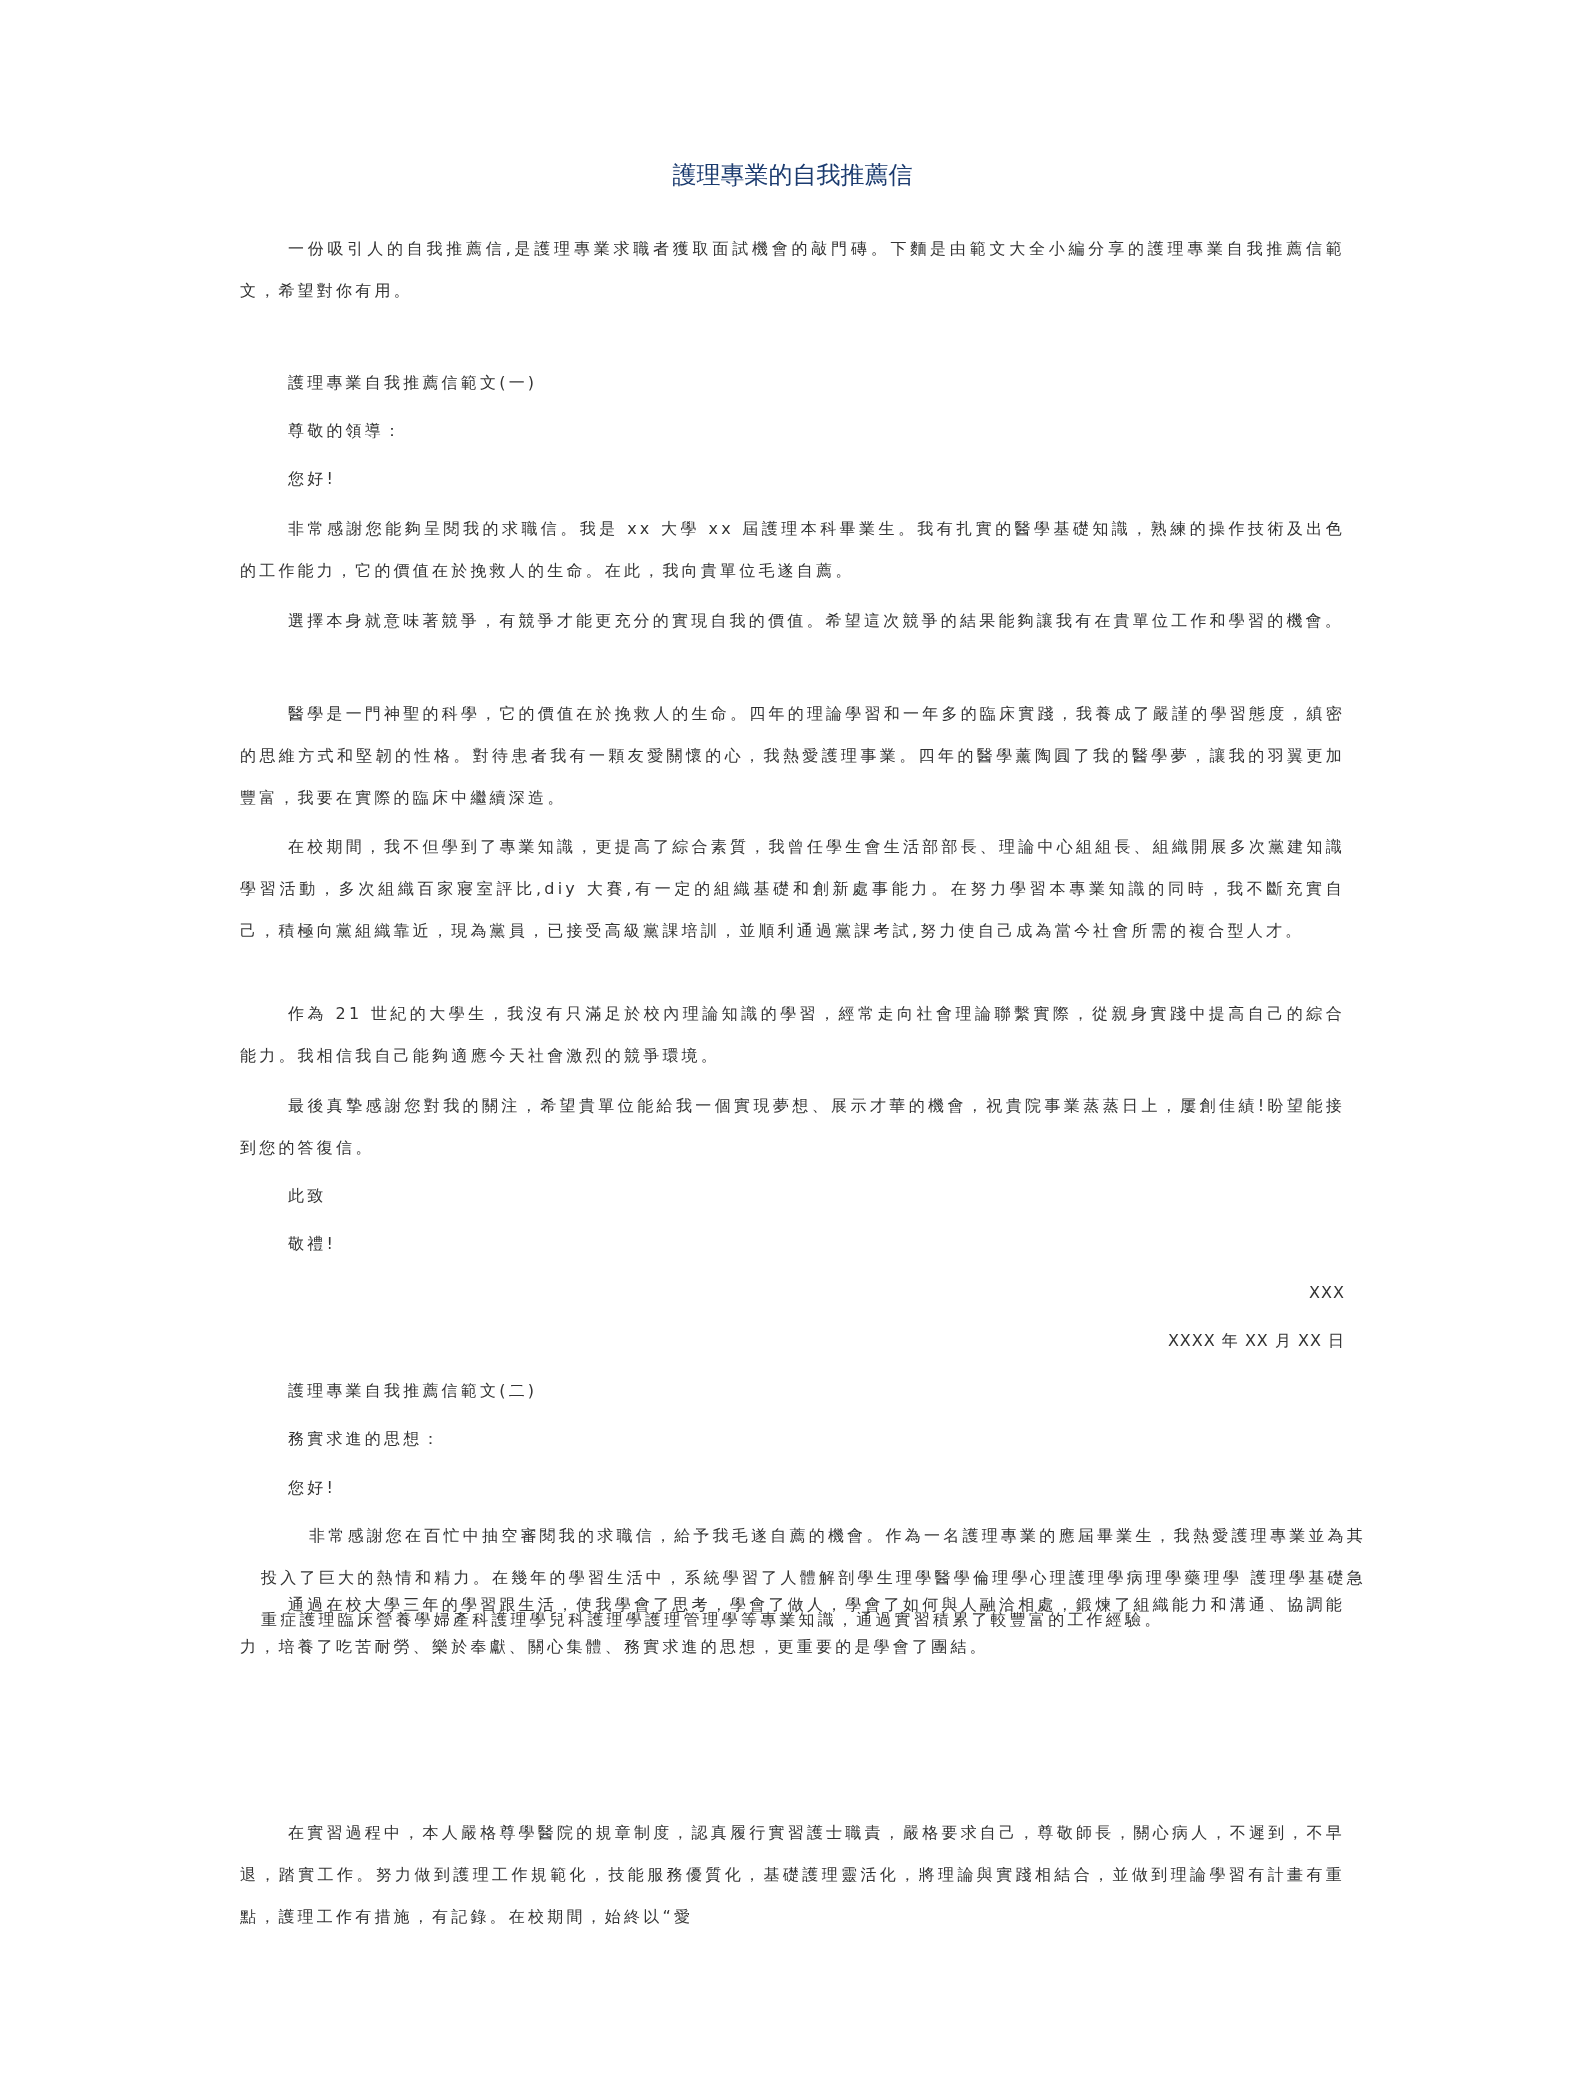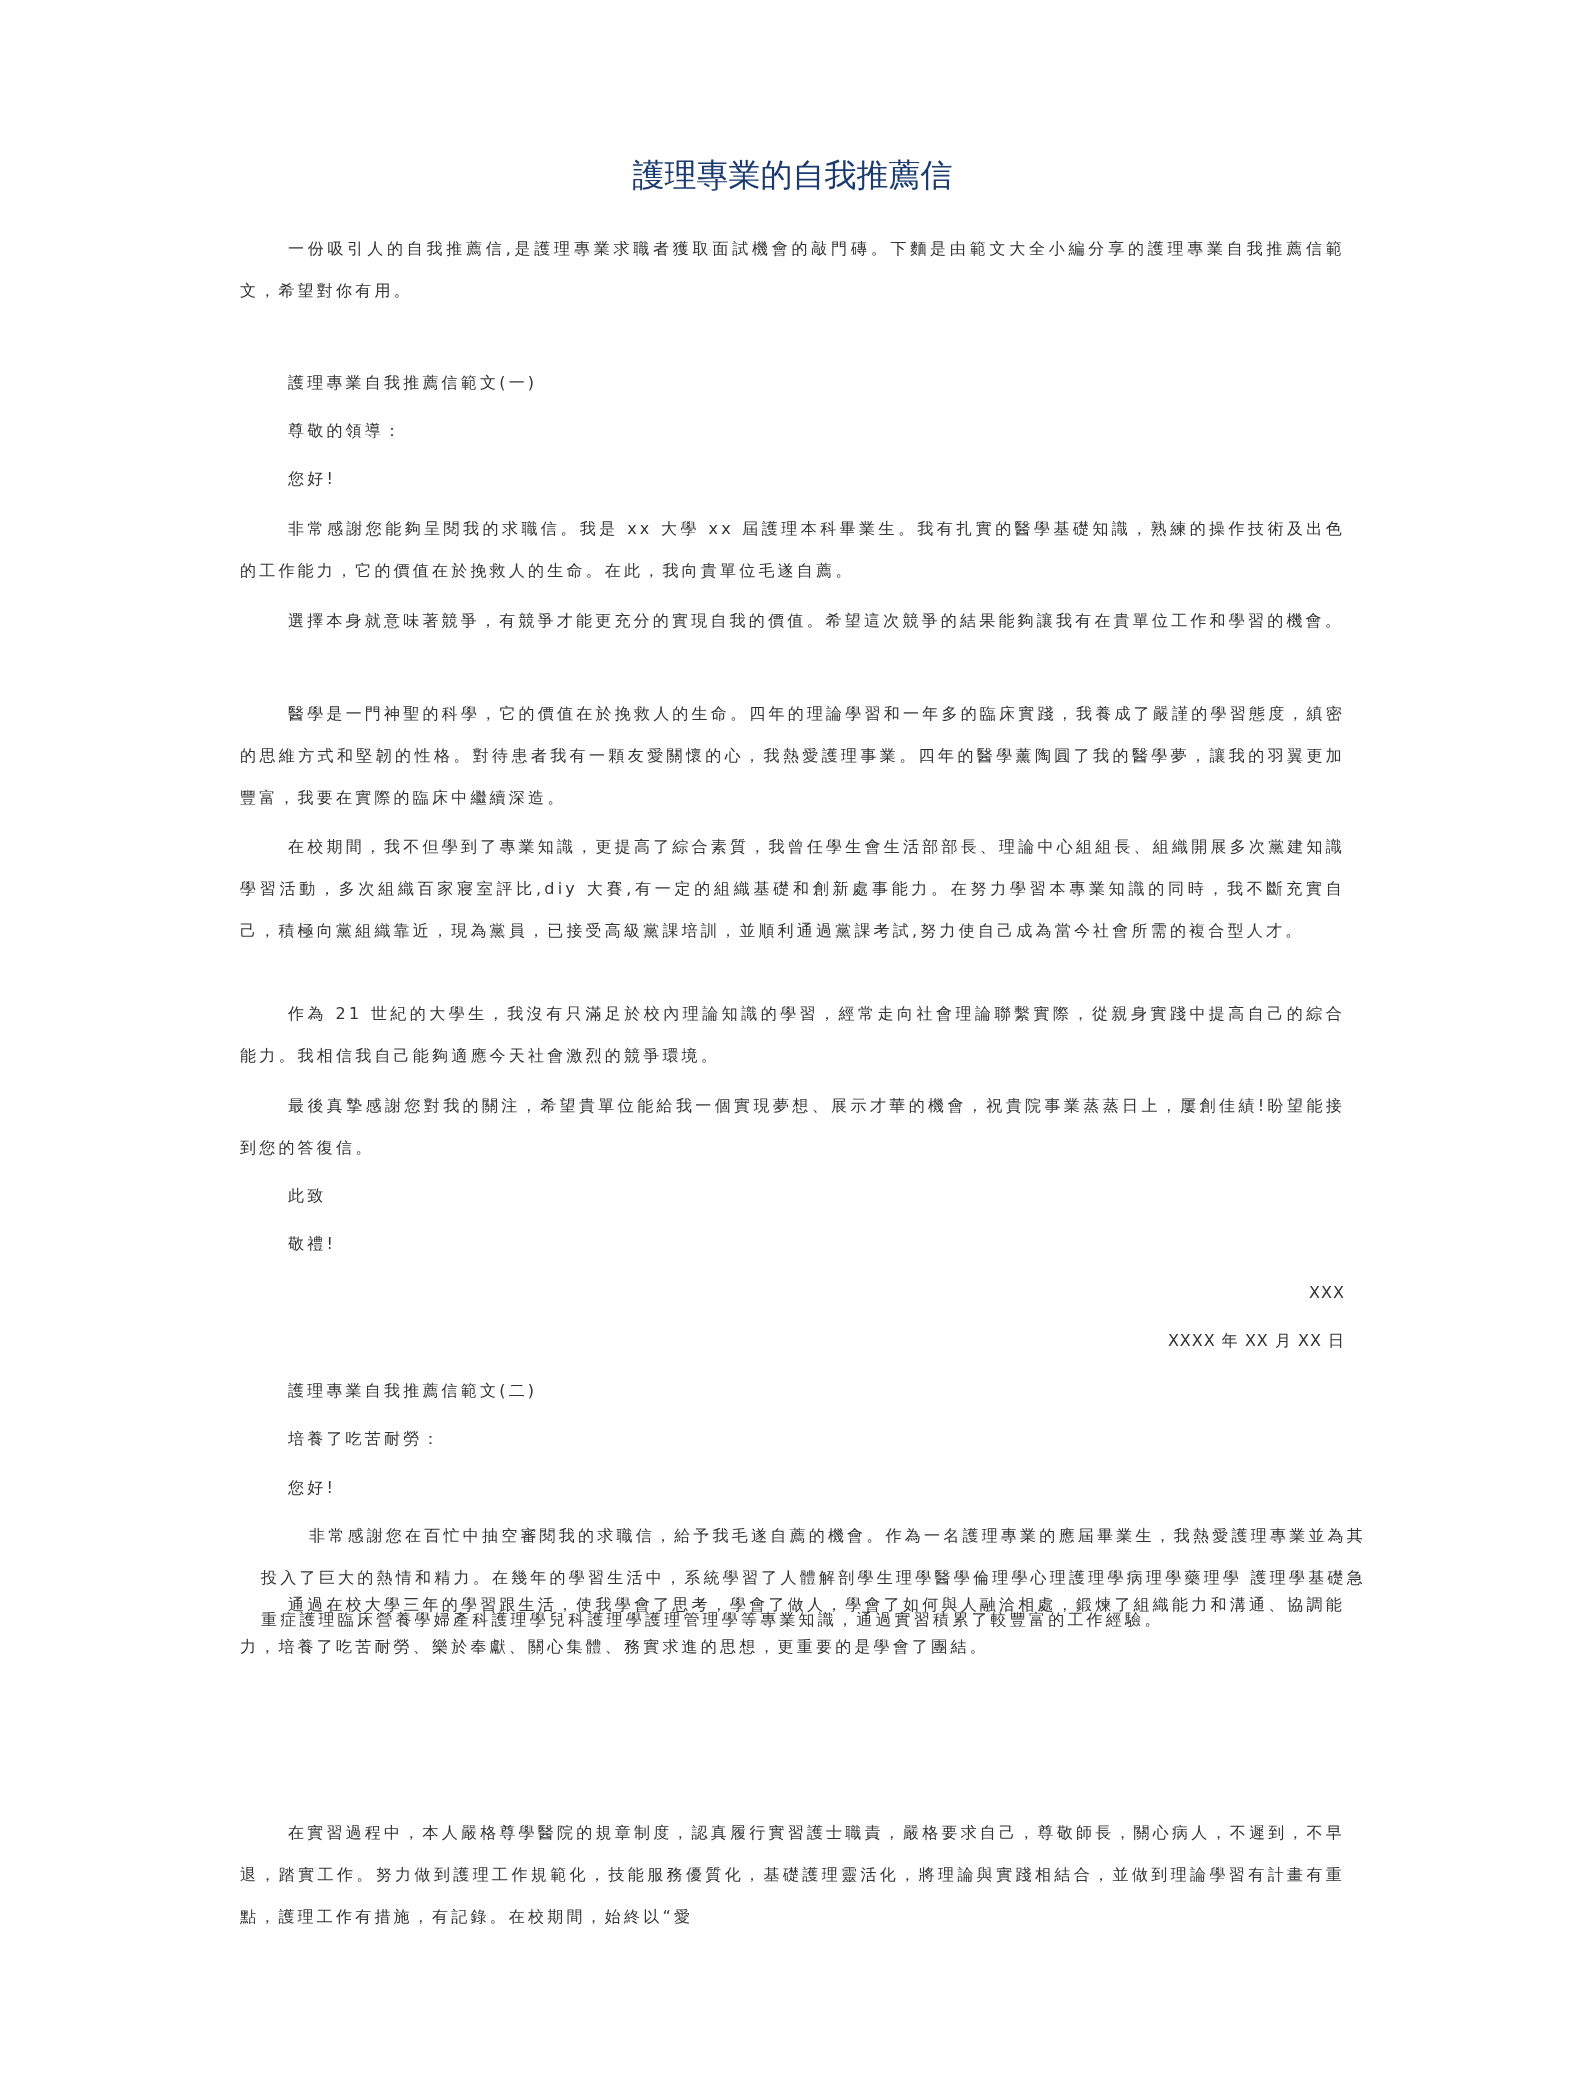--- a/index.html
+++ b/index.html
@@ -19,21 +19,21 @@
       top: 0;
       width: 1105px;
     }
     .title {
       position: absolute;
       left: 0;
       top: 153px;
       width: 1105px;
       text-align: center;
       font-family: "DejaVu Serif", "Liberation Serif", serif;
-      font-size: 32px;
+      font-size: 24px;
       line-height: 44px;
       color: #1b3b6f;
       margin: 0;
       font-weight: normal;
     }
     .p {
       position: absolute;
       left: 0;
       width: 1105px;
       font-family: "DejaVu Sans", "Liberation Sans", sans-serif;
@@ -68,19 +68,19 @@
   <p class="p" style="top:693px;">醫學是一門神聖的科學，它的價值在於挽救人的生命。四年的理論學習和一年多的臨床實踐，我養成了嚴謹的學習態度，縝密的思維方式和堅韌的性格。對待患者我有一顆友愛關懷的心，我熱愛護理事業。四年的醫學薰陶圓了我的醫學夢，讓我的羽翼更加豐富，我要在實際的臨床中繼續深造。</p>
   <p class="p" style="top:826px;">在校期間，我不但學到了專業知識，更提高了綜合素質，我曾任學生會生活部部長、理論中心組組長、組織開展多次黨建知識學習活動，多次組織百家寢室評比,diy 大賽,有一定的組織基礎和創新處事能力。在努力學習本專業知識的同時，我不斷充實自己，積極向黨組織靠近，現為黨員，已接受高級黨課培訓，並順利通過黨課考試,努力使自己成為當今社會所需的複合型人才。</p>
   <p class="p" style="top:993px;">作為 21 世紀的大學生，我沒有只滿足於校內理論知識的學習，經常走向社會理論聯繫實際，從親身實踐中提高自己的綜合能力。我相信我自己能夠適應今天社會激烈的競爭環境。</p>
   <p class="p" style="top:1085px;">最後真摯感謝您對我的關注，希望貴單位能給我一個實現夢想、展示才華的機會，祝貴院事業蒸蒸日上，屢創佳績!盼望能接到您的答復信。</p>
   <p class="p" style="top:1175px;">此致</p>
   <p class="p" style="top:1223px;">敬禮!</p>
   <p class="p right" style="top:1272px; width:1105px;">XXX</p>
   <p class="p right" style="top:1320px; width:1105px;">XXXX 年 XX 月 XX 日</p>
 
   <p class="p" style="top:1370px;">護理專業自我推薦信範文(二)</p>
-  <p class="p" style="top:1418px;">培養了吃苦耐勞：</p>
+  <p class="p" style="top:1418px;">務實求進的思想：</p>
   <p class="p" style="top:1467px;">您好!</p>
   <p class="p" style="top:1515px;margin-left:21px;">非常感謝您在百忙中抽空審閱我的求職信，給予我毛遂自薦的機會。作為一名護理專業的應屆畢業生，我熱愛護理專業並為其投入了巨大的熱情和精力。在幾年的學習生活中，系統學習了人體解剖學生理學醫學倫理學心理護理學病理學藥理學 護理學基礎急重症護理臨床營養學婦產科護理學兒科護理學護理管理學等專業知識，通過實習積累了較豐富的工作經驗。</p>
   <p class="p" style="top:1584px;">通過在校大學三年的學習跟生活，使我學會了思考，學會了做人，學會了如何與人融洽相處，鍛煉了組織能力和溝通、協調能力，培養了吃苦耐勞、樂於奉獻、關心集體、務實求進的思想，更重要的是學會了團結。</p>
   <p class="p" style="top:1812px;">在實習過程中，本人嚴格尊學醫院的規章制度，認真履行實習護士職責，嚴格要求自己，尊敬師長，關心病人，不遲到，不早退，踏實工作。努力做到護理工作規範化，技能服務優質化，基礎護理靈活化，將理論與實踐相結合，並做到理論學習有計畫有重點，護理工作有措施，有記錄。在校期間，始終以“愛</p>
 
 </div>
 
 </body></html>

